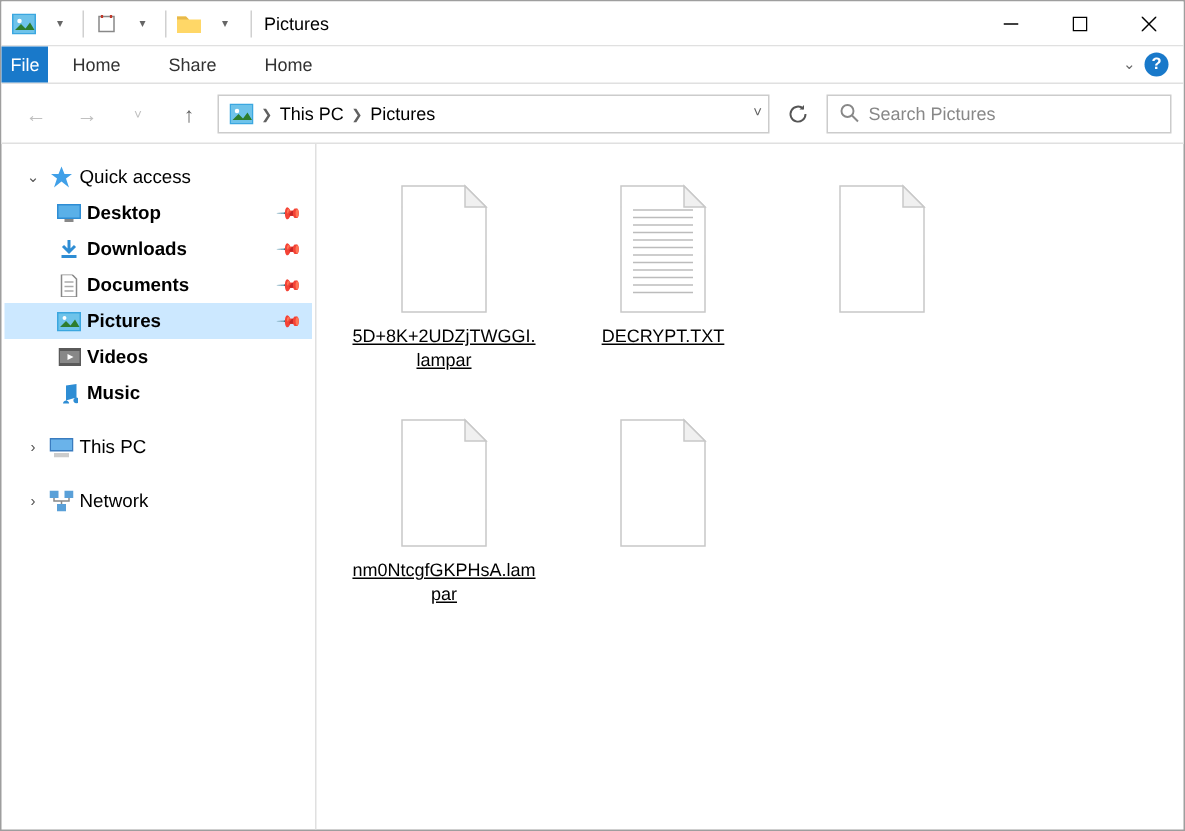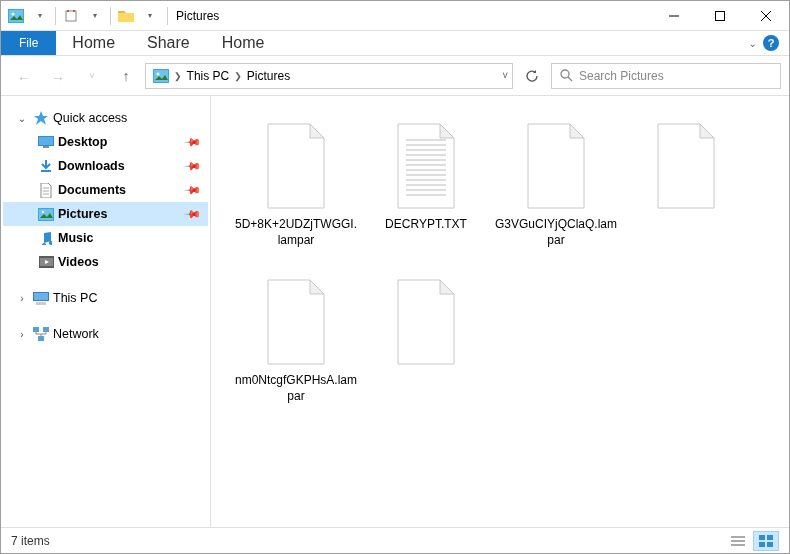--- a/index.html
+++ b/index.html
@@ -6,22 +6,22 @@
 body { background:#f0f0f0; width:790px; height:554px; overflow:hidden; }
 .window { width:790px; height:554px; background:#fff; border:1px solid #9e9e9e; display:flex; flex-direction:column; }
 .titlebar { height:30px; display:flex; align-items:center; border-bottom:1px solid #e0e0e0; background:#fff; }
 .tb-icons { display:flex; align-items:center; gap:2px; padding:0 4px; }
 .tb-icon { width:22px; height:22px; display:flex; align-items:center; justify-content:center; font-size:11px; }
 .tb-divider { width:1px; height:18px; background:#d0d0d0; margin:0 2px; }
 .tb-title { font-size:12px; color:#000; margin-left:6px; }
 .tb-controls { margin-left:auto; display:flex; }
 .tb-btn { width:46px; height:30px; display:flex; align-items:center; justify-content:center; color:#000; }
 .ribbon { height:25px; display:flex; align-items:stretch; background:#fff; border-bottom:1px solid #e0e0e0; }
-.file-tab { background:#1979ca; color:#fff; font-size:12px; padding:0 18px; display:flex; align-items:center; }
-.ribbon-tab { font-size:16px; color:#333; padding:0 16px; display:flex; align-items:center; }
+.file-tab { background:#1979ca; color:#fff; font-size:12px; padding:0 6px; display:flex; align-items:center; }
+.ribbon-tab { font-size:12px; color:#333; padding:0 16px; display:flex; align-items:center; }
 .ribbon-right { margin-left:auto; display:flex; align-items:center; padding:0 10px; gap:6px; color:#666; font-size:12px; }
 .help-icon { width:16px; height:16px; border-radius:50%; background:#1979ca; color:#fff; font-size:11px; display:flex; align-items:center; justify-content:center; font-weight:bold; }
 .addrbar { height:40px; display:flex; align-items:center; padding:4px 8px; gap:4px; background:#fff; border-bottom:1px solid #e0e0e0; }
 .nav-btn { width:30px; height:28px; display:flex; align-items:center; justify-content:center; color:#606060; font-size:14px; }
 .nav-btn.disabled { color:#c0c0c0; }
 .address-box { flex:1; height:26px; border:1px solid #ccc; display:flex; align-items:center; padding:0 4px; background:#fff; }
 .crumb { font-size:12px; color:#000; padding:0 3px; }
 .crumb-sep { color:#606060; font-size:9px; padding:0 2px; }
 .addr-end { margin-left:auto; display:flex; align-items:center; gap:6px; color:#606060; }
 .search-box { width:230px; height:26px; border:1px solid #ccc; display:flex; align-items:center; padding:0 8px; color:#888; font-size:12px; background:#fff; }
@@ -29,21 +29,21 @@
 .body { flex:1; display:flex; min-height:0; }
 .sidebar { width:210px; border-right:1px solid #e0e0e0; padding:10px 2px; overflow:auto; font-size:12.5px; }
 .tree-item { display:flex; align-items:center; height:24px; padding-left:6px; gap:3px; }
 .tree-item.l2 { padding-left:34px;font-weight:bold; }
 .tree-item.l1 { padding-left:12px; }
 .tree-item.selected { background:#cce8ff; }
 .tree-chev { width:14px; color:#555; font-size:10px; display:inline-flex; justify-content:center; }
 .tree-icon { width:18px; height:16px; display:flex; align-items:center; justify-content:center; }
 .tree-label { color:#000; }
 .pin { margin-left:auto; margin-right:8px; color:#808080; font-size:11px; transform:rotate(45deg); }
-.content { flex:1; padding:20px 10px 10px 20px; display:flex; flex-wrap:wrap; align-content:flex-start; gap:6px 0; overflow:auto; position:relative; }
+.content { flex:1; padding:20px 10px 10px 20px; display:flex; flex-wrap:wrap; align-content:flex-start; gap:6px 16px; overflow:auto; position:relative;text-decoration:underline; }
 .file-item { width:130px; height:150px; display:flex; flex-direction:column; align-items:center; text-align:center; padding:4px; }
 .file-icon { width:76px; height:92px; margin-bottom:4px; }
 .file-label { font-size:12px; color:#000; line-height:1.35; word-wrap:break-word; max-width:124px; }
 .statusbar { height:26px; border-top:1px solid #e0e0e0; display:flex; align-items:center; padding:0 10px; font-size:12px; color:#333; background:#fff; }
 .view-toggles { margin-left:auto; display:flex; gap:2px; }
 .view-toggle { width:26px; height:20px; border:1px solid transparent; display:flex; align-items:center; justify-content:center; }
 .view-toggle.active { background:#cce8ff; border-color:#99d1ff; }
 .spacer { height:12px; }
 </style>
 </head>
@@ -200,35 +200,35 @@
               <rect x="1" y="1" width="14" height="11" fill="#6ec3ea"></rect>
               <circle cx="5" cy="4" r="1.3" fill="#fff"></circle>
               <path d="M2 10 L6 6 L9 9 L12 5 L15 10 Z" fill="#2d7d2d"></path>
             </svg>
           </span>
         <span class="tree-label">Pictures</span>
         <span class="pin">📌</span>
       </div>
       <div class="tree-item l2">
         <span class="tree-icon">
-            <svg width="12" height="14">
-              <path d="M4 12 a2 2 0 1 0 0.1 0 M4 12 L4 2 L11 1 L11 10 a2 2 0 1 1 -0.1 0" fill="#2e8dd4"></path>
-            </svg>
-          </span>
-        <span class="tree-label">Music</span>
-      </div>
-      <div class="tree-item l2">
-        <span class="tree-icon">
             <svg width="15" height="12">
               <rect width="15" height="12" fill="#5a5a5a"></rect>
               <rect x="1" y="2" width="13" height="8" fill="#888"></rect>
               <path d="M6 4 L10 6 L6 8 Z" fill="#fff"></path>
             </svg>
           </span>
         <span class="tree-label">Videos</span>
+      </div>
+      <div class="tree-item l2">
+        <span class="tree-icon">
+            <svg width="12" height="14">
+              <path d="M4 12 a2 2 0 1 0 0.1 0 M4 12 L4 2 L11 1 L11 10 a2 2 0 1 1 -0.1 0" fill="#2e8dd4"></path>
+            </svg>
+          </span>
+        <span class="tree-label">Music</span>
       </div>
       <div class="spacer"></div>
       <div class="tree-item l1">
         <span class="tree-chev">›</span>
         <span class="tree-icon">
             <svg width="16" height="13">
               <rect width="16" height="9" fill="#3a7cbf"></rect>
               <rect x="1" y="1" width="14" height="7" fill="#6ab3ea"></rect>
               <rect x="3" y="10" width="10" height="3" fill="#ccc"></rect>
             </svg>
@@ -275,57 +275,30 @@
               <line x1="18" y1="70" x2="58" y2="70" stroke="#bcbcbc" stroke-width="1"></line>
               <line x1="18" y1="75" x2="58" y2="75" stroke="#bcbcbc" stroke-width="1"></line>
             </svg></div>
           <div class="file-label">DECRYPT.TXT</div>
         </div>
         <div class="file-item">
           <div class="file-icon"><svg width="76" height="92">
               <path d="M10 4 L52 4 L66 18 L66 88 L10 88 Z" fill="#fff" stroke="#c8c8c8" stroke-width="1"></path>
               <path d="M52 4 L52 18 L66 18 Z" fill="#f0f0f0" stroke="#c8c8c8" stroke-width="1"></path>
             </svg></div>
-          <div class="file-label">G3VGuCIYjQClaQ.lampar</div>
-        </div>
-        <div class="file-item">
-          <div class="file-icon"><svg width="76" height="92">
-              <path d="M10 4 L52 4 L66 18 L66 88 L10 88 Z" fill="#fff" stroke="#c8c8c8" stroke-width="1"></path>
-              <path d="M52 4 L52 18 L66 18 Z" fill="#f0f0f0" stroke="#c8c8c8" stroke-width="1"></path>
-            </svg></div>
         </div>
         <div class="file-item">
           <div class="file-icon"><svg width="76" height="92">
               <path d="M10 4 L52 4 L66 18 L66 88 L10 88 Z" fill="#fff" stroke="#c8c8c8" stroke-width="1"></path>
               <path d="M52 4 L52 18 L66 18 Z" fill="#f0f0f0" stroke="#c8c8c8" stroke-width="1"></path>
             </svg></div>
           <div class="file-label">nm0NtcgfGKPHsA.lampar</div>
         </div>
         <div class="file-item">
           <div class="file-icon"><svg width="76" height="92">
               <path d="M10 4 L52 4 L66 18 L66 88 L10 88 Z" fill="#fff" stroke="#c8c8c8" stroke-width="1"></path>
               <path d="M52 4 L52 18 L66 18 Z" fill="#f0f0f0" stroke="#c8c8c8" stroke-width="1"></path>
             </svg></div>
         </div>
       </div>
   </div>
 
-  <div class="statusbar">
-    <span>7 items</span>
-    <div class="view-toggles">
-      <div class="view-toggle">
-          <svg width="14" height="12">
-            <line x1="0" y1="2" x2="14" y2="2" stroke="#555"></line>
-            <line x1="0" y1="6" x2="14" y2="6" stroke="#555"></line>
-            <line x1="0" y1="10" x2="14" y2="10" stroke="#555"></line>
-          </svg>
-        </div>
-      <div class="view-toggle active">
-          <svg width="14" height="12">
-            <rect x="0" y="0" width="6" height="5" fill="#2e8dd4"></rect>
-            <rect x="8" y="0" width="6" height="5" fill="#2e8dd4"></rect>
-            <rect x="0" y="7" width="6" height="5" fill="#2e8dd4"></rect>
-            <rect x="8" y="7" width="6" height="5" fill="#2e8dd4"></rect>
-          </svg>
-        </div>
-    </div>
-  </div>
 </div>
 
 </body></html>

